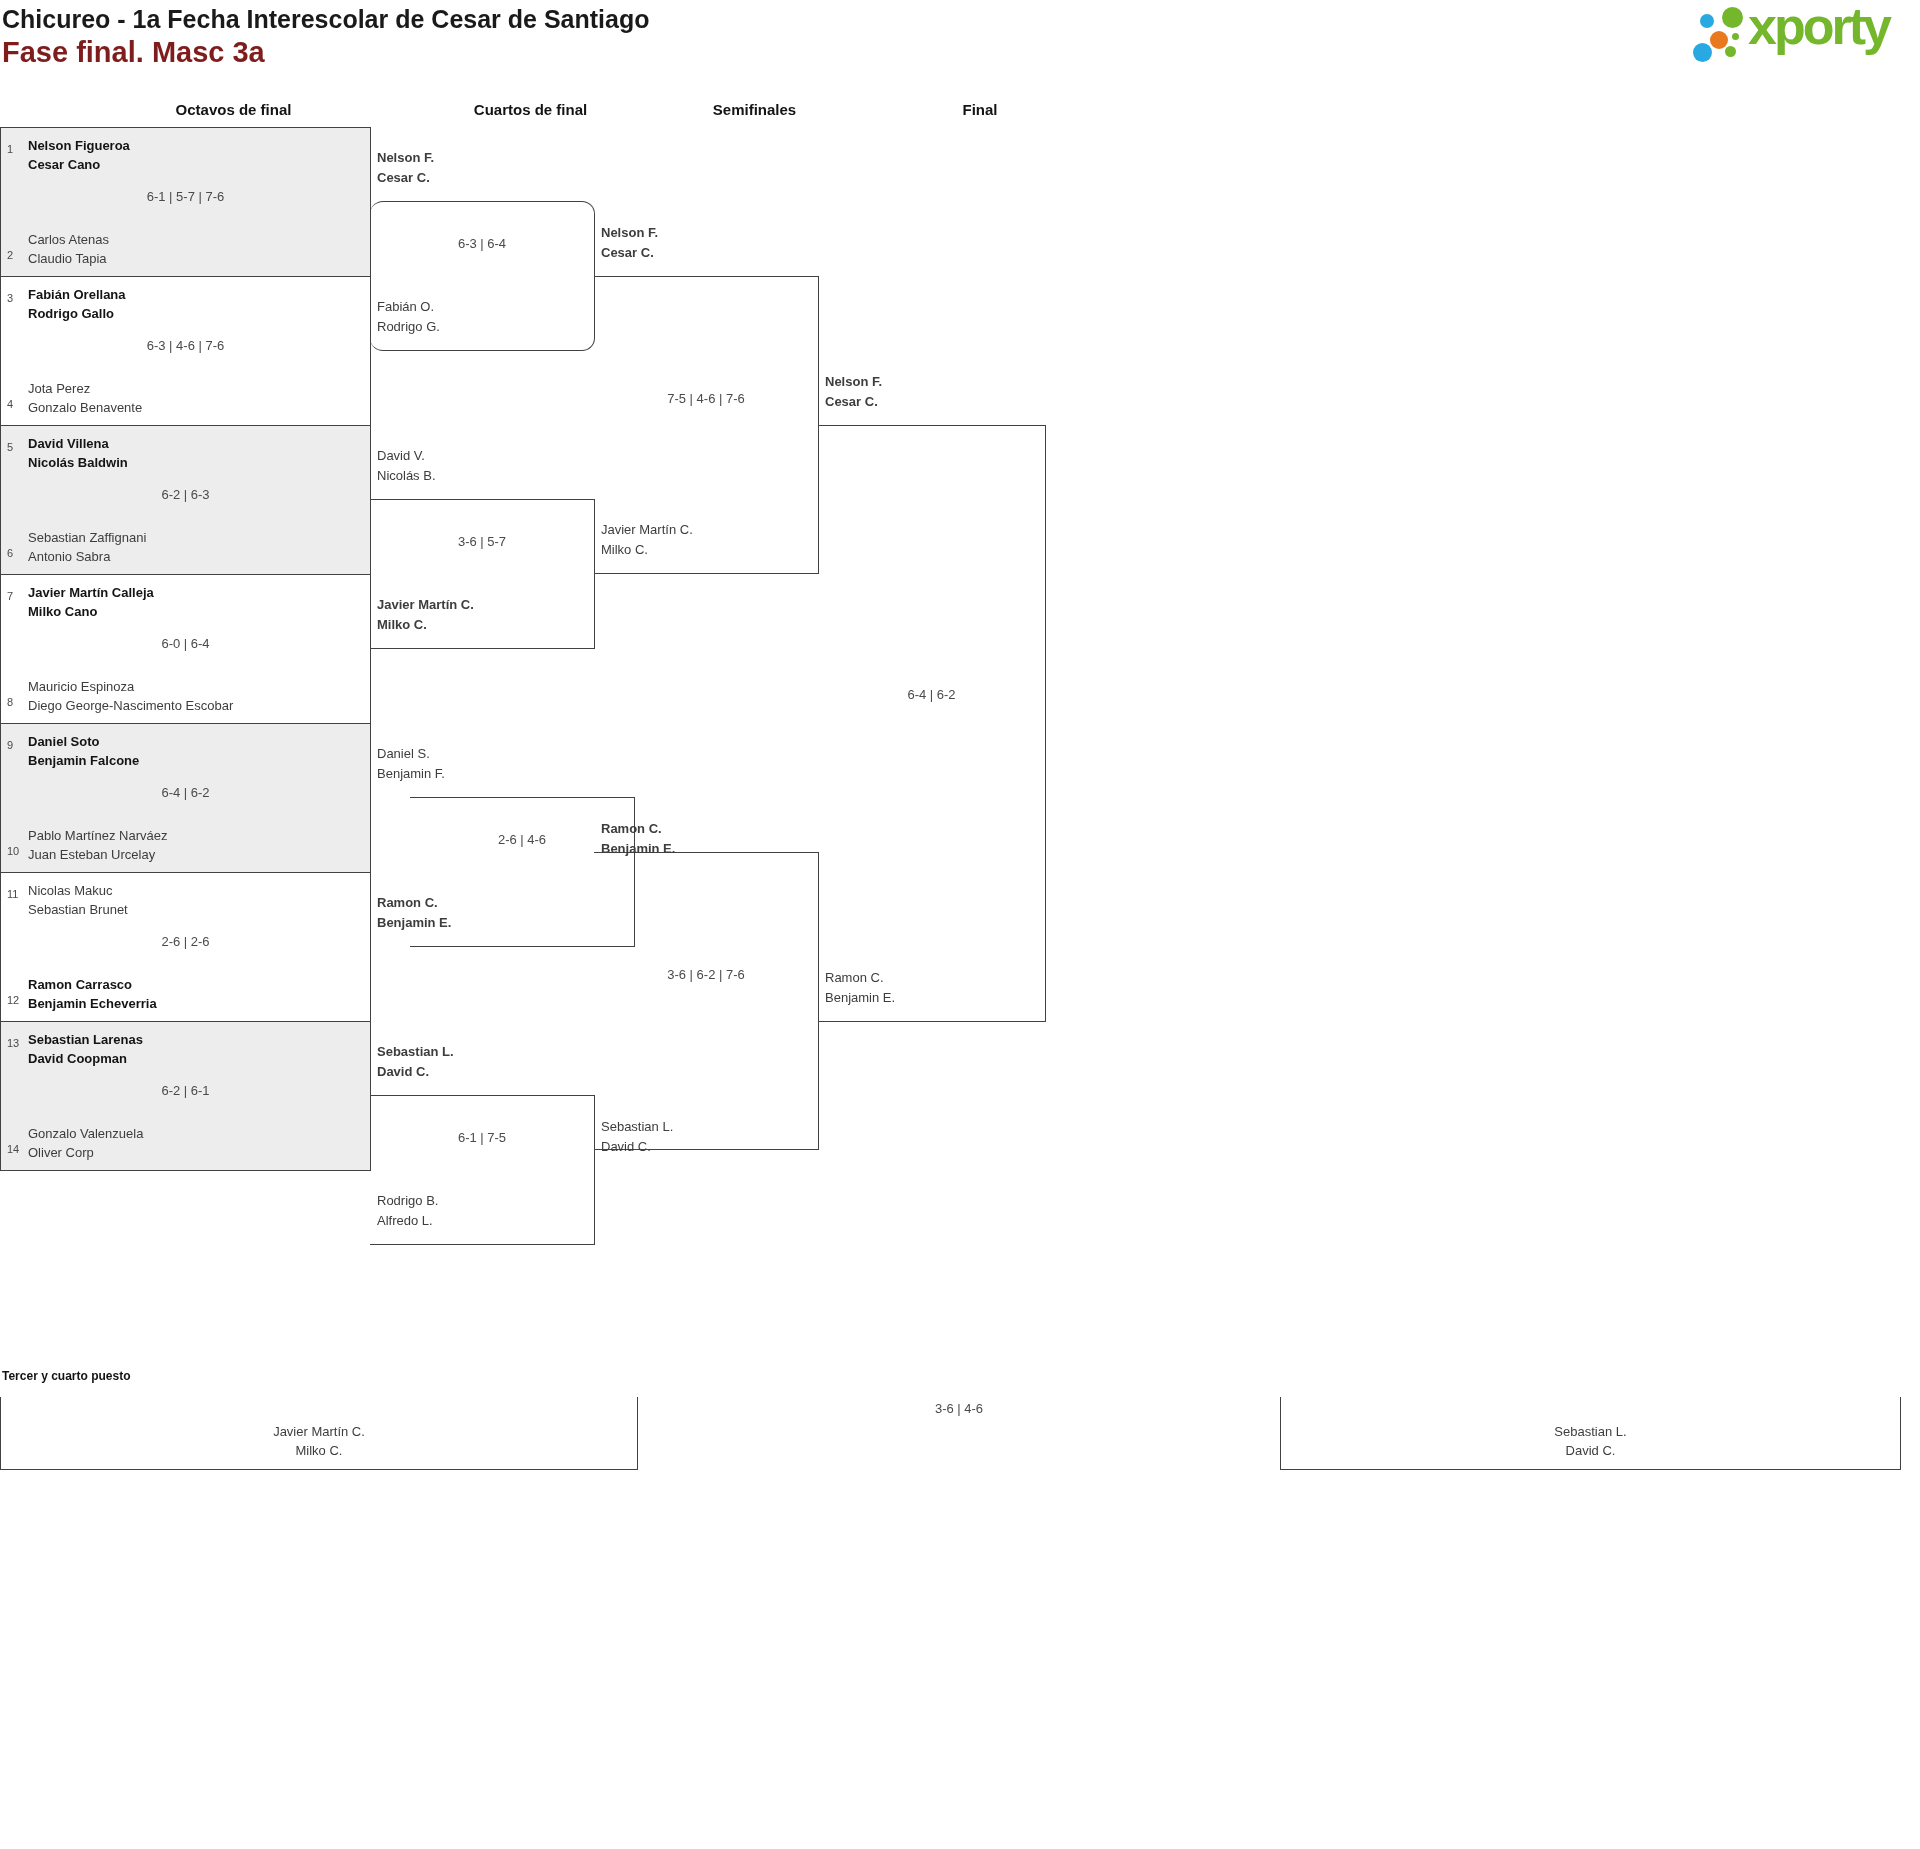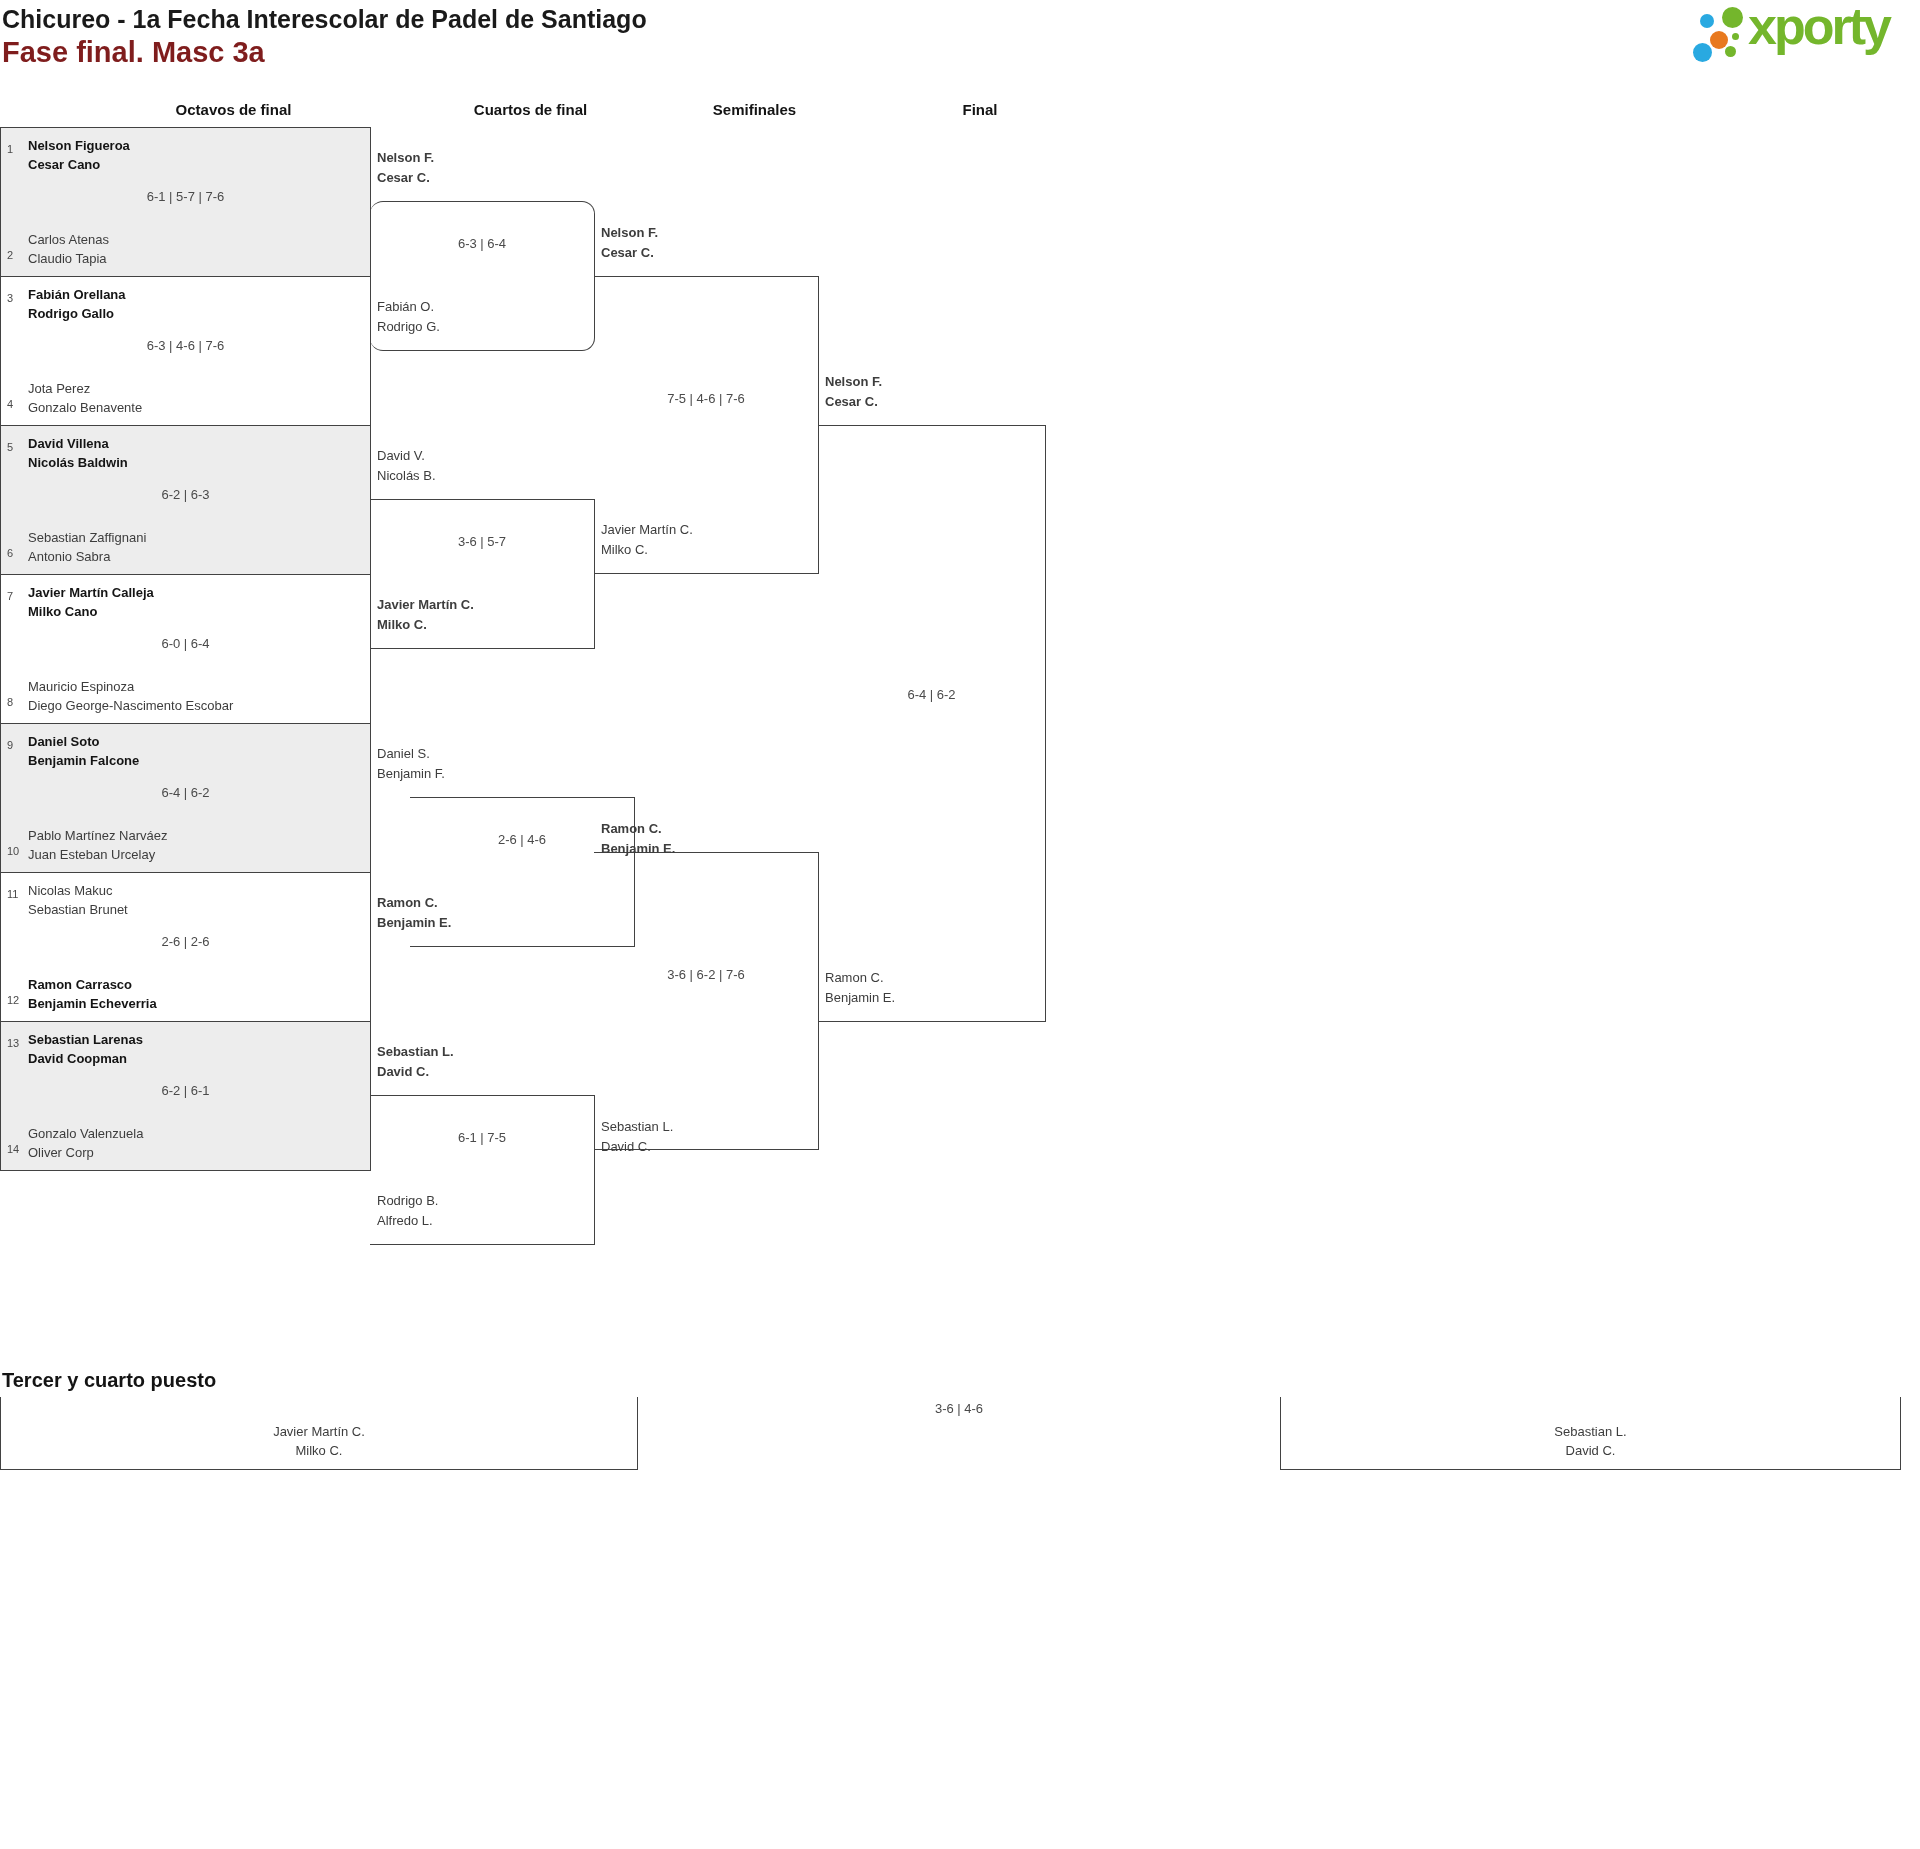--- a/index.html
+++ b/index.html
@@ -26,37 +26,37 @@
   .cbox{position:absolute;box-sizing:border-box;border:1px solid #424242;border-left:none;background:transparent;}
   .cbox.qf{left:370px;width:225px;height:150px;}
   .cbox.sf{left:594px;width:225px;height:298px;}
   .cbox.fin{left:818px;width:228px;height:597px;}
   .cbox.qf .score{top:34px;}
   .cbox.sf .score{top:114px;}
   .cbox.fin .score{top:261px;}
   
   .entrant{position:absolute;font-size:13px;line-height:20px;color:#3d3d3d;white-space:nowrap;}
   
-  .third-title{position:absolute;left:2px;top:1369px;font-size:20px;font-weight:bold;color:#141414;white-space:nowrap;}
+  .third-title{position:absolute;left:2px;top:1369px;font-size:12px;font-weight:bold;color:#141414;white-space:nowrap;}
   .bbox{position:absolute;top:1397px;height:73px;box-sizing:border-box;border:1px solid #424242;border-top:none;background:#fff;
         text-align:center;padding-top:25px;font-size:13px;line-height:19px;color:#3d3d3d;white-space:nowrap;}
   .bbox.left{left:0;width:638px;}
   .bbox.right{left:1280px;width:621px;}
   .third-score{position:absolute;left:638px;top:1401px;width:642px;text-align:center;font-size:13px;color:#4a4a4a;white-space:nowrap;}
   
   .logo{position:absolute;left:1690px;top:4px;width:228px;height:72px;cursor:pointer;}
   .logo-text{position:absolute;left:58px;top:-8px;font-size:52px;font-weight:bold;letter-spacing:-3px;color:#74b62c;}
   .dot{position:absolute;border-radius:50%;}
 </style>
 </head>
 <body>
 
 <div id="canvas">
 
-  <div class="title">Chicureo - 1a Fecha Interescolar de Padel de Santiago</div>
+  <div class="title">Chicureo - 1a Fecha Interescolar de Cesar de Santiago</div>
   <div class="subtitle">Fase final. Masc 3a</div>
 
   <div class="logo">
     <span class="dot" style="left:10px;top:10px;width:14px;height:14px;background:#29a9e1;"></span>
     <span class="dot" style="left:32px;top:3px;width:21px;height:21px;background:#74b62c;"></span>
     <span class="dot" style="left:20px;top:27px;width:18px;height:18px;background:#e8791e;"></span>
     <span class="dot" style="left:42px;top:29px;width:7px;height:7px;background:#74b62c;"></span>
     <span class="dot" style="left:3px;top:39px;width:19px;height:19px;background:#29a9e1;"></span>
     <span class="dot" style="left:35px;top:42px;width:11px;height:11px;background:#74b62c;"></span>
     <span class="logo-text">xporty</span>

